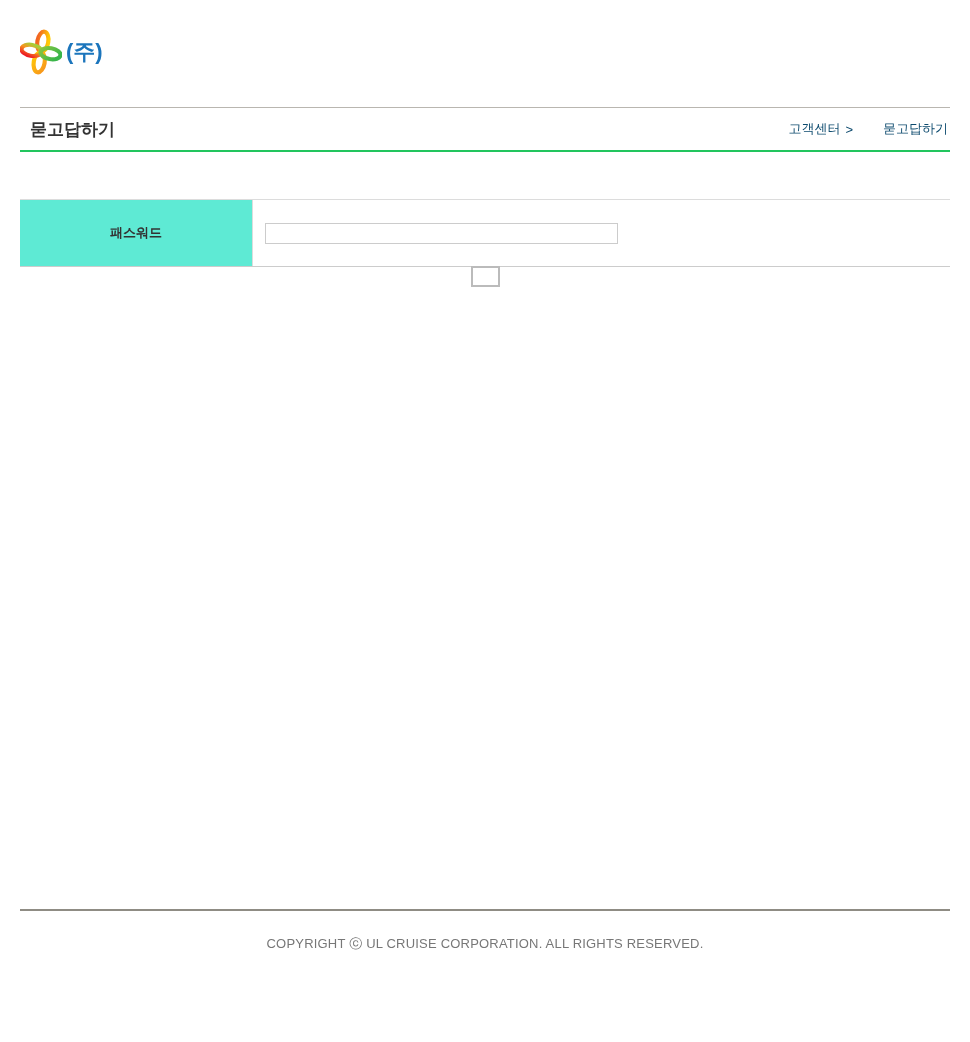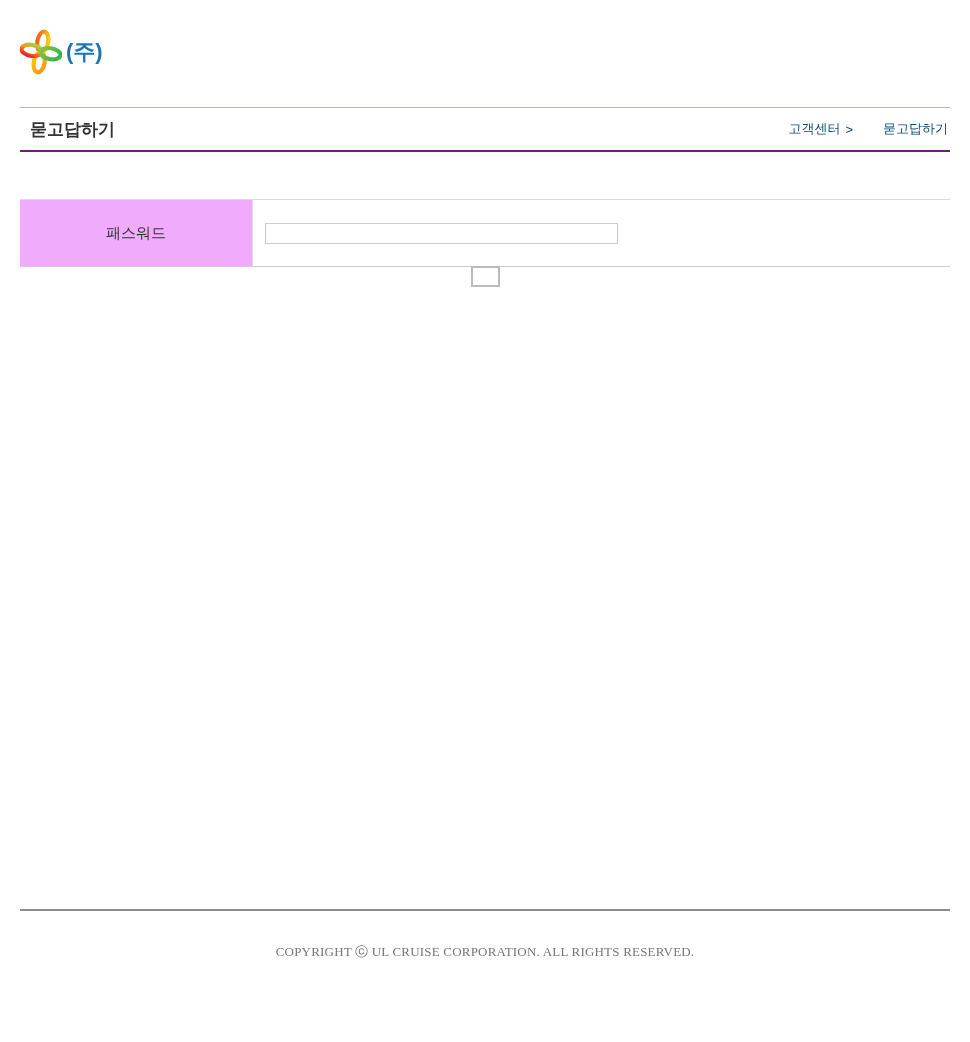--- a/index.html
+++ b/index.html
@@ -43,21 +43,21 @@
     font-weight: bold;
     color: #1b75bc;
     line-height: 1;
   }
 
   
   .title-bar {
     margin: 0 20px;
     height: 45px;
     border-top: 1px solid #b9b6b0;
-    border-bottom: 2px solid #701a75;
+    border-bottom: 2px solid #22c55e;
     display: flex;
     align-items: center;
     justify-content: space-between;
     padding: 0 2px 0 10px;
   }
   .page-title {
     font-size: 17px;
     font-weight: bold;
     color: #333333;
   }
@@ -77,27 +77,27 @@
     width: 100%;
     border-top: 1px solid #dcdcdc;
     border-bottom: 1px solid #cccccc;
   }
   .form-row {
     display: flex;
     height: 66px;
   }
   .form-label {
     width: 233px;
-    background: #f0abfc;
+    background: #5eead4;
     border-right: 1px solid #dcdcdc;
     display: flex;
     align-items: center;
     justify-content: center;
-    font-size: 15px;
-    font-weight: normal;
+    font-size: 13px;
+    font-weight: bold;
     color: #333333;
   }
   .form-value {
     flex: 1;
     display: flex;
     align-items: center;
     padding-left: 12px;
   }
   .pw-input {
     width: 353px;
@@ -121,25 +121,24 @@
     padding: 0;
   }
 
   
   .site-footer {
     margin: 622px 20px 0 20px;
     border-top: 2px solid #8f8c84;
     text-align: center;
   }
   .copyright {
-    padding-top: 32px;
+    padding-top: 24px;
     font-size: 13px;
     color: #777777;
     letter-spacing: 0.2px;
-    font-family: Liberation Serif, serif;
   }
 </style>
 </head>
 <body>
 
 <div class="page">
 
   <header class="site-header">
     <a class="logo">
       <svg class="logo-icon" width="42" height="50" viewBox="0 0 100 112">

